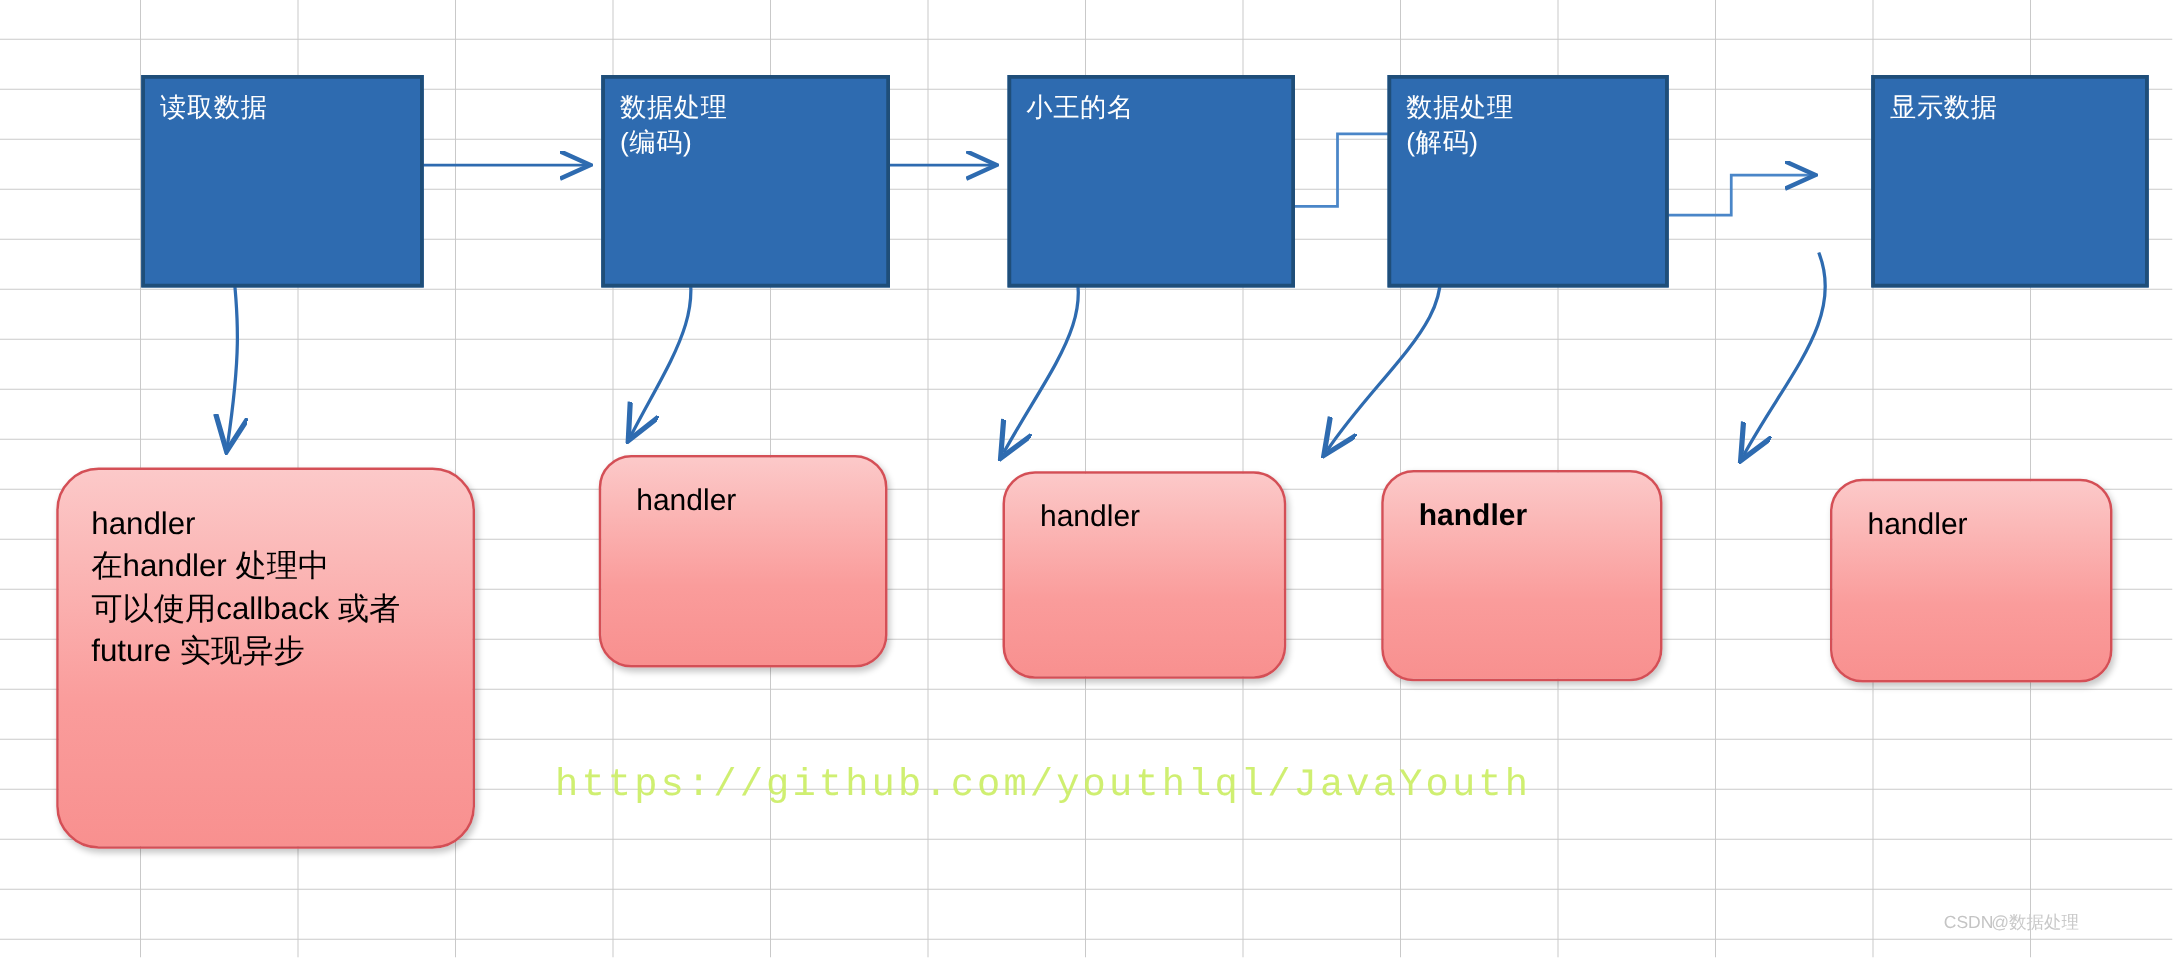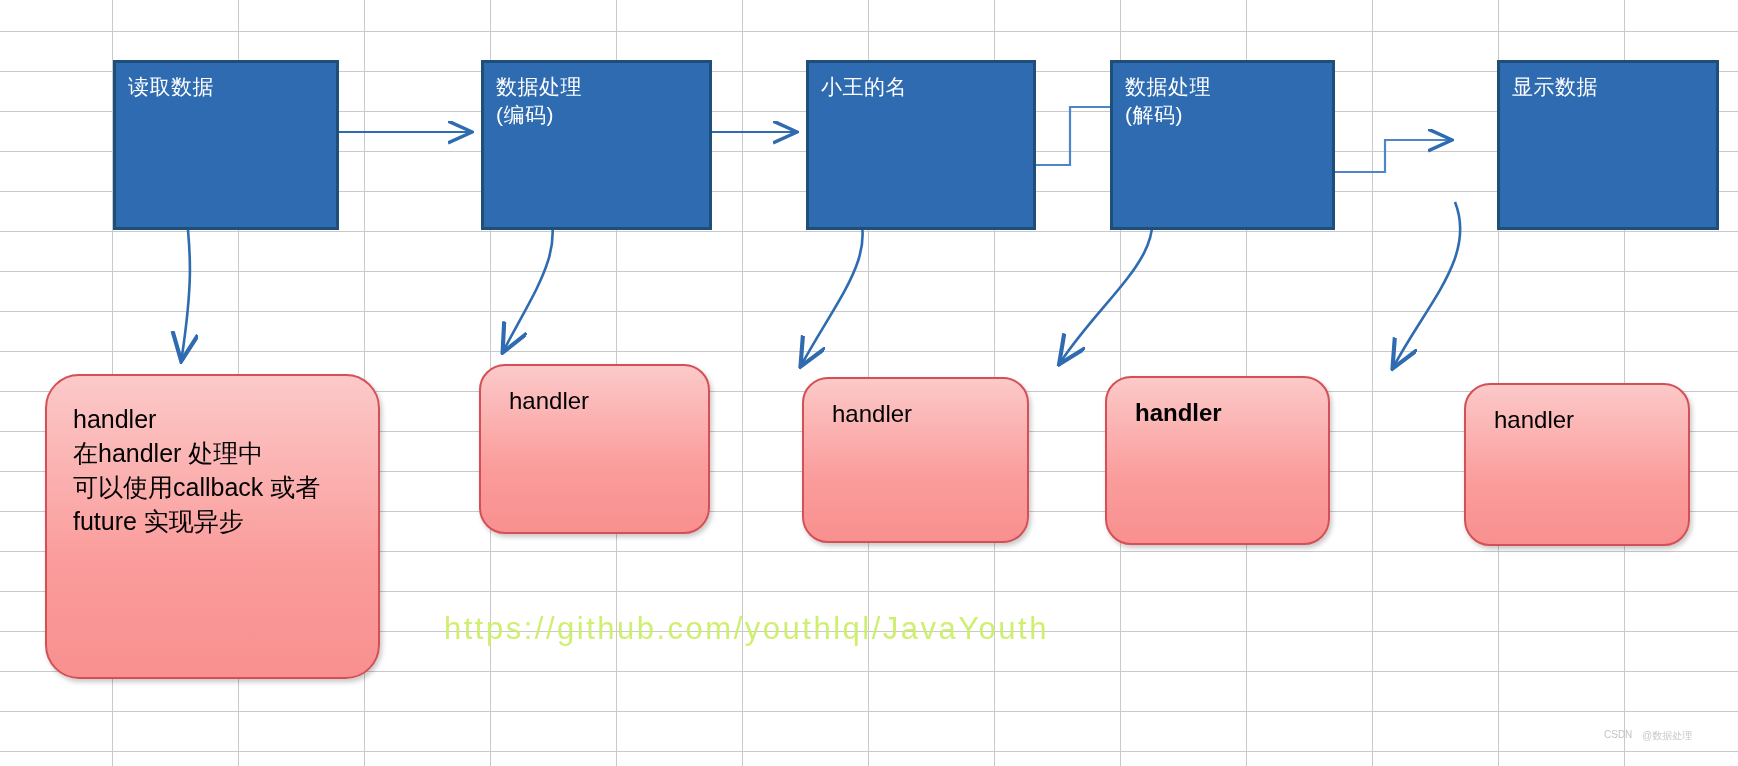--- a/index.html
+++ b/index.html
@@ -64,32 +64,32 @@
     width: 1738px;
     height: 766px;
     pointer-events: none;
   }
 
   
   #url-watermark {
     position: absolute;
     left: 444px;
     top: 611px;
-    font-family: Liberation Sans, sans-serif;
+    font-family: Liberation Mono, monospace;
     font-size: 31px;
     letter-spacing: 2.5px;
     color: #CCEE66;
     opacity: 0.92;
     white-space: nowrap;
   }
   #csdn-watermark {
     position: absolute;
-    left: 1604px;
+    left: 1555px;
     top: 729px;
-    font-size: 10px;
+    font-size: 14px;
     color: #c4c4c4;
     white-space: nowrap;
   }
   #csdn-watermark .overlay {
     position: absolute;
     left: 38px;
     top: 0;
     color: #c9c9c9;
   }
 </style>

